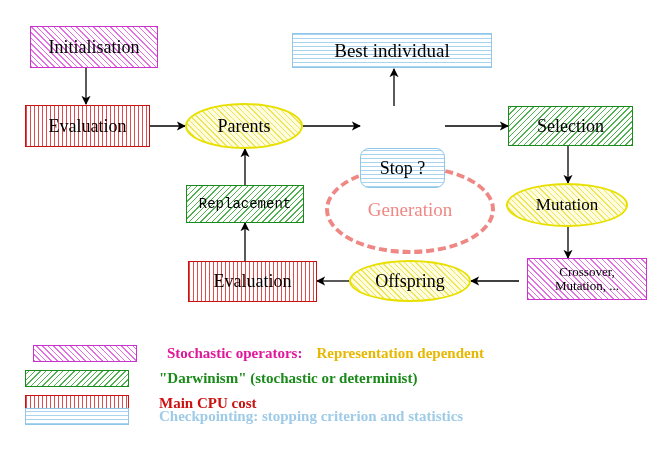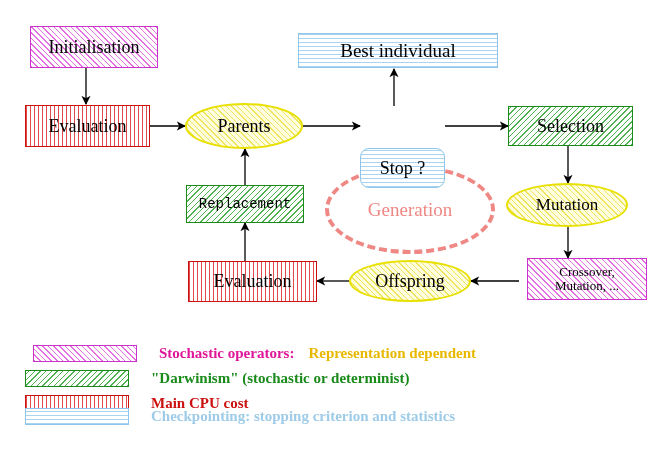--- a/index.html
+++ b/index.html
@@ -83,21 +83,21 @@
     align-items: center;
     z-index: 4;
   }
   .swatch {
     width: 104px;
     height: 17px;
     box-sizing: border-box;
     flex: 0 0 auto;
   }
   .legend-text {
-    margin-left: 22px;
+    margin-left: 30px;
     font-size: 15px;
     font-weight: bold;
     white-space: pre;
   }
   .lt-magenta { color: #e0179a; }
   .lt-gold    { color: #e8b800; }
   .lt-green   { color: #1a8a1a; }
   .lt-red     { color: #cc1111; }
   .lt-blue    { color: #9ecbe8; }
 </style>
@@ -135,21 +135,21 @@
 
     <line x1="245" y1="185" x2="245" y2="149" stroke="#000" stroke-width="1.3" marker-end="url(#arrow)"></line>
   </svg>
 
   <div class="node node-rect fill-magenta" style="left:22px; top:26px; width:128px; height:42px; font-size:18px;">Initialisation</div>
 
   <div class="node node-rect fill-red" style="left:25px; top:105px; width:125px; height:42px; font-size:18px;">Evaluation</div>
 
   <div class="node node-ellipse fill-yellow" style="left:185px; top:103px; width:118px; height:46px; font-size:18px;">Parents</div>
 
-  <div class="node node-rect fill-blue" style="left:298px; top:33px; width:200px; height:35px; font-size:19px;">Best individual</div>
+  <div class="node node-rect fill-blue" style="left:292px; top:33px; width:200px; height:35px; font-size:19px;">Best individual</div>
 
   <div class="node node-round fill-blue" style="left:360px; top:106px; width:85px; height:40px; font-size:18px;margin-top:42px;">Stop ?</div>
 
   <div class="node node-rect fill-green" style="left:508px; top:106px; width:125px; height:40px; font-size:18px;">Selection</div>
 
   <div class="node node-ellipse fill-yellow" style="left:506px; top:183px; width:122px; height:44px; font-size:17px;">Mutation</div>
 
   <div class="node node-rect fill-magenta" style="left:519px; top:258px; width:120px; height:42px; font-size:13px;">Crossover,
 Mutation, ...</div>
 

